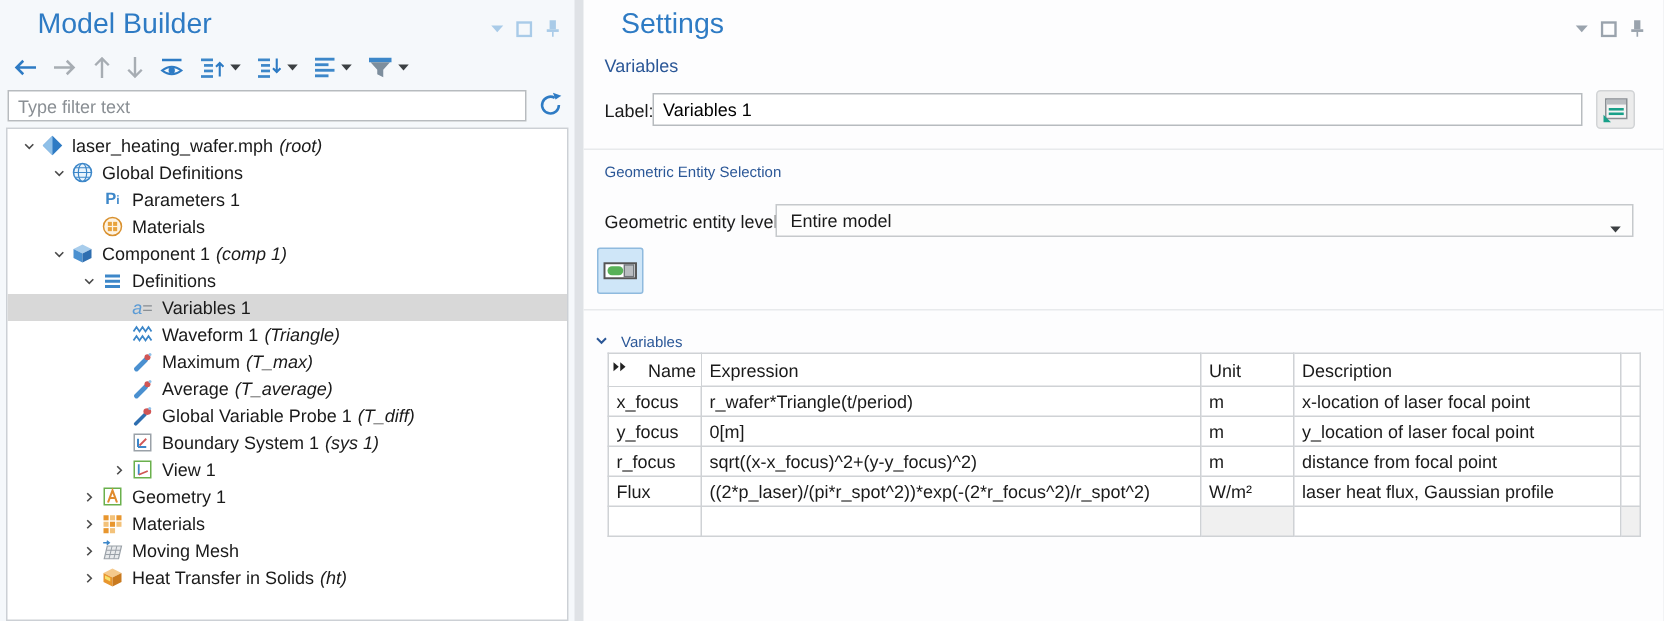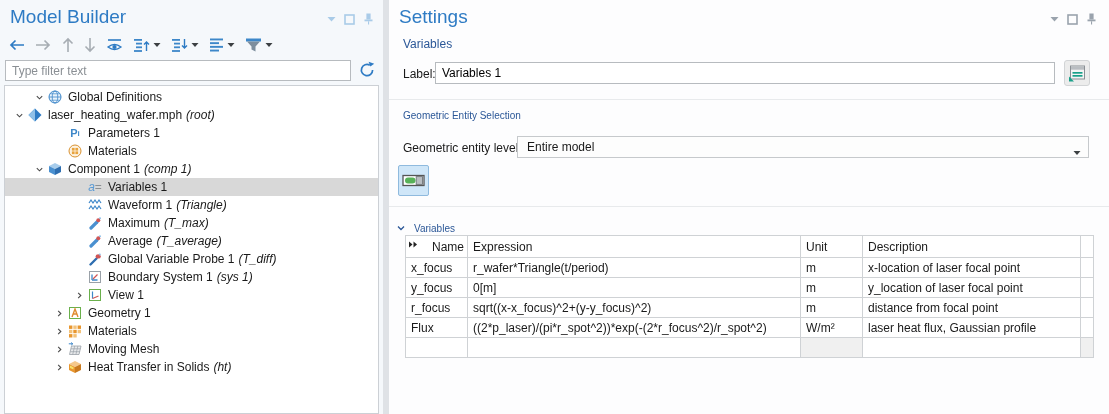--- a/index.html
+++ b/index.html
@@ -6,21 +6,21 @@
   html,body { width:1109px; height:414px; }
   body {
     font-family: "Liberation Sans", sans-serif;
     background:#dfe2e6;
     position:relative; overflow:hidden;
     color:#1a1a1a;
   }
   .panel { position:absolute; top:0; height:414px; }
   
   #mb { left:0; width:383px; background:#f5f8fb; }
-  .panel-title { position:absolute; left:10px; top:6px; font-size:19px; color:#2e7bc4; font-weight:400; }
+  .panel-title { position:absolute; left:25px; top:6px; font-size:19px; color:#2e7bc4; font-weight:400; }
   .win-icons { position:absolute; top:13px; display:flex; gap:8px; align-items:center; }
   #mb .win-icons { right:9px; }
   #st .win-icons { right:12px; }
   .win-icons svg { display:block; }
   .mb-toolbar { position:absolute; left:8px; top:34px; height:22px; display:flex; align-items:center; gap:10px; }
   .tbtn { display:flex; align-items:center; gap:3px; cursor:default; }
   .tbtn svg { display:block; }
   .mb-filter-input {
     position:absolute; left:5px; top:60px; width:346px; height:21px;
     border:1px solid #b7bbbf; background:#fff; font-size:12px; padding:0 6px;
@@ -199,53 +199,53 @@
   <input class="mb-filter-input" placeholder="Type filter text" style="">
   <span class="mb-refresh">
     <svg width="18" height="18" viewBox="0 0 18 18" fill="none">
         <path d="M14.6 9 A5.6 5.6 0 1 1 11.8 4.2" stroke="#2e7bc4" stroke-width="1.7"></path>
         <polygon points="10.6,0.8 12.4,5.4 16.2,2.8" fill="#2e7bc4"></polygon>
       </svg>
   </span>
 
   <div class="mb-tree">
 
+    <div class="tree-row lv0">
+      <span class="expander">
+          <svg width="9" height="9" viewBox="0 0 10 10">
+            <path d="M2 3.5 L5 6.5 L8 3.5" stroke="#4a4a4a" fill="none" stroke-width="1.2"></path>
+          </svg>
+        </span>
+      <span class="ticon">
+          <svg width="14" height="14" viewBox="0 0 14 14">
+            <polygon points="7,0.5 13.5,7 7,13.5 0.5,7" fill="#2e7bc4"></polygon>
+            <polygon points="7,0.5 0.5,7 7,13.5" fill="#8fc0e8"></polygon>
+          </svg>
+        </span>
+      <span>laser_heating_wafer.mph</span>
+      <span class="tsuffix">(root)</span>
+    </div>
+
     <div class="tree-row lv1">
       <span class="expander">
           <svg width="9" height="9" viewBox="0 0 10 10">
             <path d="M2 3.5 L5 6.5 L8 3.5" stroke="#4a4a4a" fill="none" stroke-width="1.2"></path>
           </svg>
         </span>
       <span class="ticon">
           <svg width="14" height="14" viewBox="0 0 14 14">
             <circle cx="7" cy="7" r="6" fill="#eaf4fc" stroke="#3d87c9"></circle>
             <ellipse cx="7" cy="7" rx="2.8" ry="6" fill="none" stroke="#3d87c9" stroke-width="0.8"></ellipse>
             <line x1="1" y1="7" x2="13" y2="7" stroke="#3d87c9" stroke-width="0.8"></line>
             <line x1="2.2" y1="3.8" x2="11.8" y2="3.8" stroke="#3d87c9" stroke-width="0.7"></line>
             <line x1="2.2" y1="10.2" x2="11.8" y2="10.2" stroke="#3d87c9" stroke-width="0.7"></line>
           </svg>
         </span>
       <span>Global Definitions</span>
       <span class="tsuffix"></span>
-    </div>
-
-    <div class="tree-row lv0">
-      <span class="expander">
-          <svg width="9" height="9" viewBox="0 0 10 10">
-            <path d="M2 3.5 L5 6.5 L8 3.5" stroke="#4a4a4a" fill="none" stroke-width="1.2"></path>
-          </svg>
-        </span>
-      <span class="ticon">
-          <svg width="14" height="14" viewBox="0 0 14 14">
-            <polygon points="7,0.5 13.5,7 7,13.5 0.5,7" fill="#2e7bc4"></polygon>
-            <polygon points="7,0.5 0.5,7 7,13.5" fill="#8fc0e8"></polygon>
-          </svg>
-        </span>
-      <span>laser_heating_wafer.mph</span>
-      <span class="tsuffix">(root)</span>
     </div>
 
     <div class="tree-row lv2">
       <span class="expander"></span>
       <span class="ticon pi-ic">P<sub>i</sub></span>
       <span>Parameters 1</span>
       <span class="tsuffix"></span>
     </div>
 
     <div class="tree-row lv2">
@@ -275,20 +275,38 @@
           <svg width="14" height="14" viewBox="0 0 14 14">
             <polygon points="7,1 13,4 7,7 1,4" fill="#a8cdec"></polygon>
             <polygon points="1,4 7,7 7,13 1,10" fill="#4a90d0"></polygon>
             <polygon points="13,4 7,7 7,13 13,10" fill="#2e6eb0"></polygon>
           </svg>
         </span>
       <span>Component 1</span>
       <span class="tsuffix">(comp 1)</span>
     </div>
 
+    <div class="tree-row lv2">
+      <span class="expander">
+          <svg width="9" height="9" viewBox="0 0 10 10">
+            <path d="M2 3.5 L5 6.5 L8 3.5" stroke="#4a4a4a" fill="none" stroke-width="1.2"></path>
+          </svg>
+        </span>
+      <span class="ticon">
+          <svg width="14" height="14" viewBox="0 0 14 14">
+            <g fill="#3d87c9">
+              <rect x="2" y="3" width="10" height="2"></rect>
+              <rect x="2" y="6.5" width="10" height="2"></rect>
+              <rect x="2" y="10" width="10" height="2"></rect>
+            </g>
+          </svg>
+        </span>
+      <span>Definitions</span>
+      <span class="tsuffix"></span>
+    </div>
 
     <div class="tree-row lv3 selected">
       <span class="expander"></span>
       <span class="ticon var-ic">a<b>=</b></span>
       <span>Variables 1</span>
       <span class="tsuffix"></span>
     </div>
 
     <div class="tree-row lv3">
       <span class="expander"></span>

